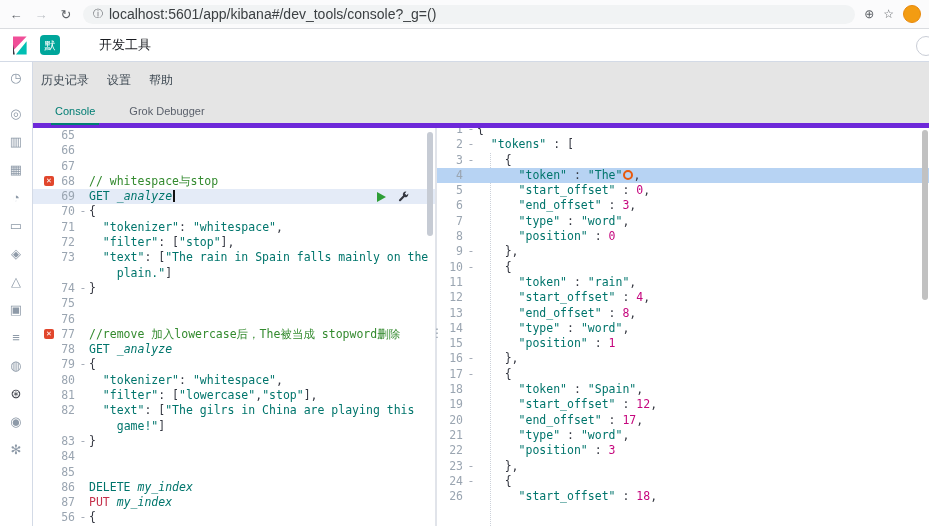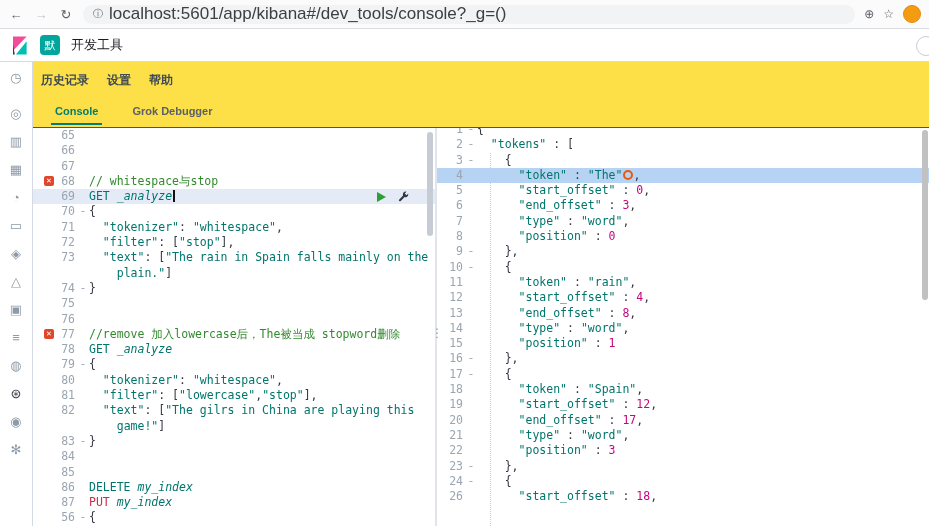--- a/index.html
+++ b/index.html
@@ -4,40 +4,40 @@
 <style>
   html,body{margin:0;padding:0;}
   body{width:929px;height:526px;overflow:hidden;background:#fff;font-family:"Liberation Sans",sans-serif;position:relative;color:#343741;}
 
   
   .browser-bar{height:29px;box-sizing:border-box;display:flex;align-items:center;background:#fbfbfc;border-bottom:1px solid #dadce0;padding:0 8px;gap:9px;}
   .nav-ico{font-size:13px;color:#5f6368;width:16px;text-align:center;cursor:default;}
   .nav-ico.disabled{color:#bdc1c6;}
   .url-pill{flex:1;height:19px;background:#f1f3f4;border-radius:10px;display:flex;align-items:center;padding:0 10px;gap:6px;min-width:0;}
   .url-ico{font-size:10px;color:#5f6368;}
-  .url-text{font-size:17px;color:#3c4043;white-space:nowrap;overflow:hidden;}
+  .url-text{font-size:14px;color:#3c4043;white-space:nowrap;overflow:hidden;}
   .chrome-right{display:flex;align-items:center;gap:9px;}
   .chrome-ico{font-size:12px;color:#5f6368;}
   .avatar{width:18px;height:18px;border-radius:50%;background:#f39c12;border:1px solid #e8890c;box-sizing:border-box;}
 
   
   .app-header{height:33px;box-sizing:border-box;background:#fff;border-bottom:1px solid #d3dae6;display:flex;align-items:center;padding:0 10px;gap:11px;position:relative;}
   .space-btn{width:20px;height:20px;border-radius:4px;background:#00a69b;color:#fff;font-size:11px;display:flex;align-items:center;justify-content:center;}
-  .app-title{font-size:13px;color:#1a1c21;}
+  .app-title{font-size:13px;color:#1a1c21;margin-left:28px;}
   .header-circle{position:absolute;right:-7px;top:7px;width:18px;height:18px;border-radius:50%;border:1px solid #c9cdd6;background:#fff;}
 
   
   .app-body{display:flex;height:464px;}
   .sidebar{width:33px;box-sizing:border-box;border-right:1px solid #d3dae6;display:flex;flex-direction:column;align-items:center;padding-top:7px;gap:11px;background:#fff;flex:0 0 33px;}
   .nav-btn{width:18px;height:17px;font-size:13px;line-height:17px;color:#8e9aa8;text-align:center;cursor:pointer;}
   .nav-btn.first{margin-bottom:8px;}
   .nav-btn.active{color:#343741;}
 
   .main{flex:1;display:flex;flex-direction:column;min-width:0;}
-  .topbar{background:#fde047;height:66px;box-sizing:border-box;padding:8px 0 0 6px;border-bottom:1px solid #6d28d9;font-weight:bold;}
+  .topbar{background:#e5e5e5;height:66px;box-sizing:border-box;padding:8px 0 0 6px;border-bottom:5px solid #6d28d9;}
   .menu-row{display:flex;gap:18px;padding:2px 0 9px 2px;font-size:12px;color:#3f4a54;}
   .menu-item{cursor:pointer;}
   .tab-row{display:flex;padding-left:12px;}
   .tab{padding:7px 4px 8px;margin-right:26px;font-size:11px;color:#5a606b;cursor:pointer;}
   .tab.active{color:#017d73;box-shadow:inset 0 -2px 0 #017d73;}
 
   
   .console{flex:1;display:flex;background:#fff;overflow:hidden;position:relative;}
   .pane{position:relative;overflow:hidden;}
   #editor{width:402px;flex:0 0 402px;}

